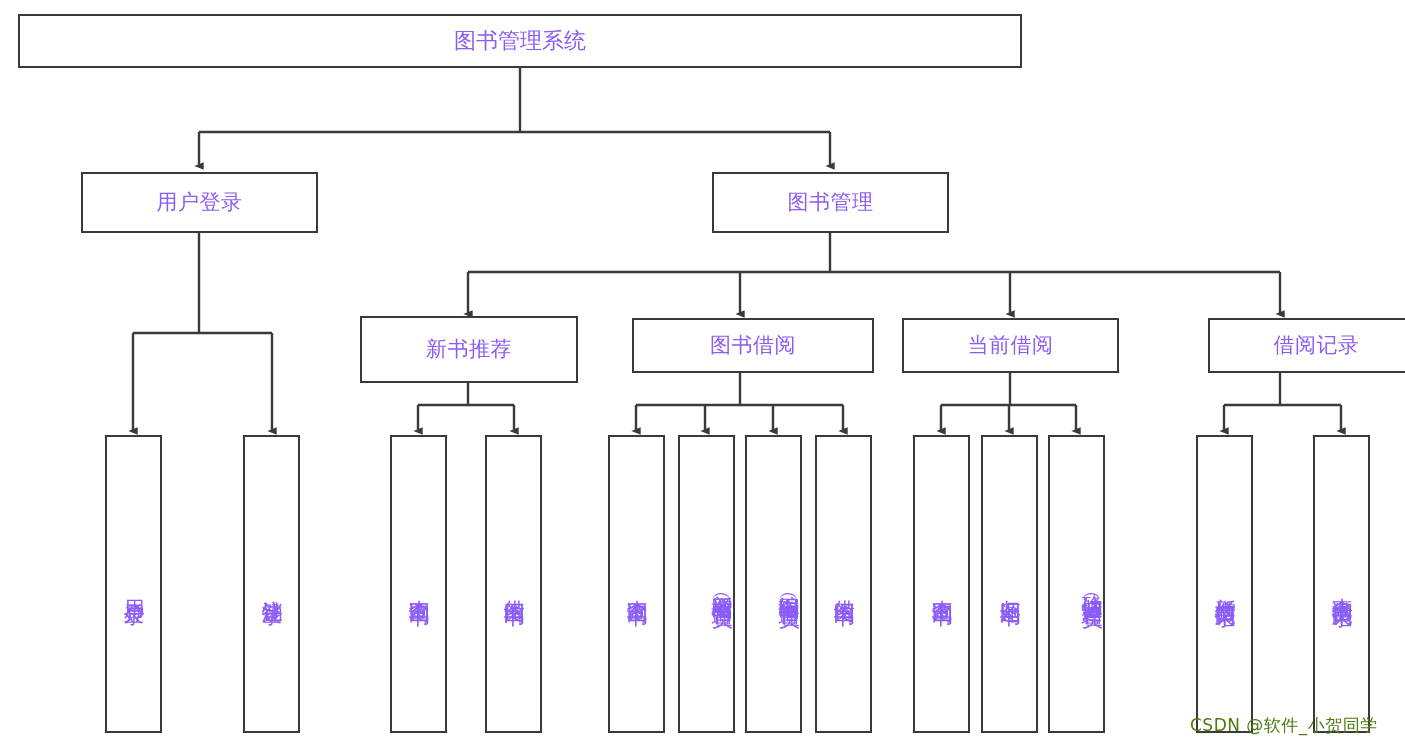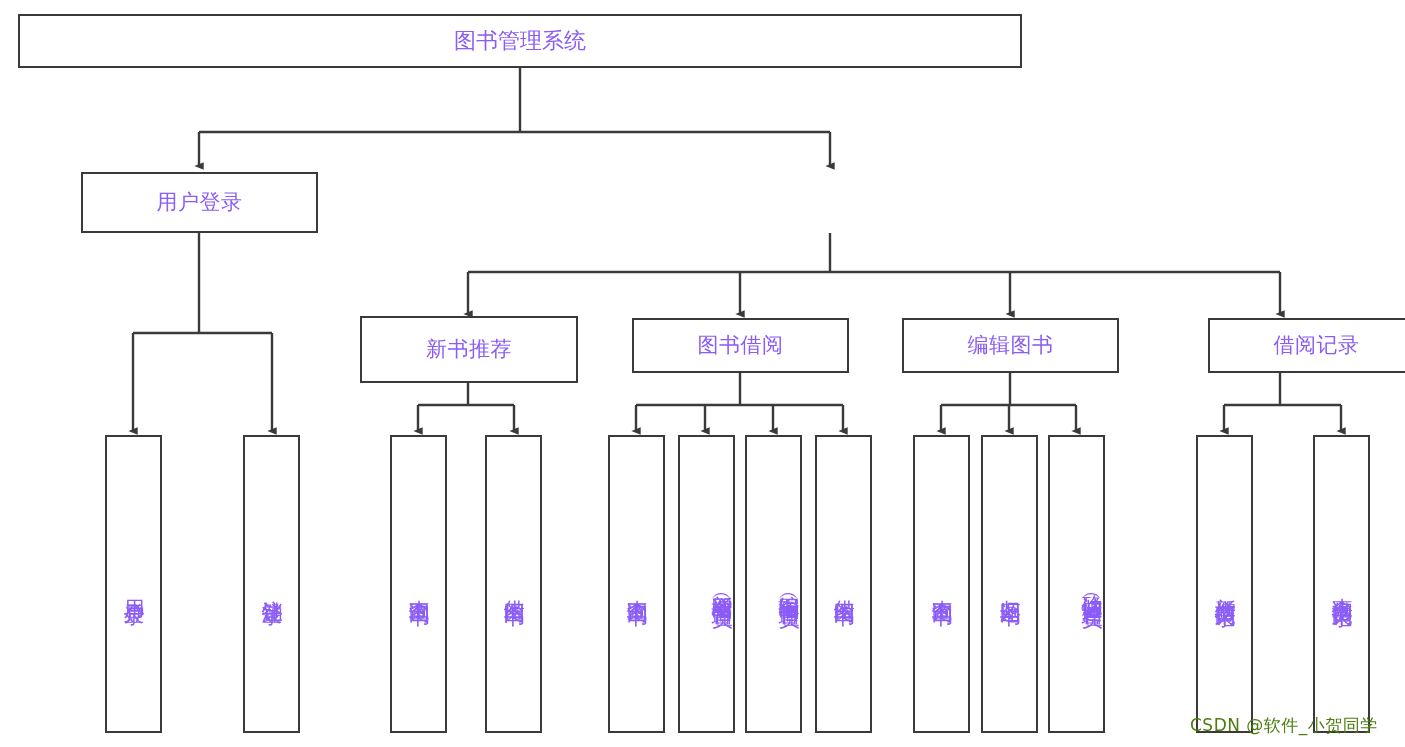--- a/index.html
+++ b/index.html
@@ -124,29 +124,32 @@
     </g>
   </svg>
 
   <div class="node node-root" style="left:18px; top:14px; width:1004px; height:54px;">
     <span>图书管理系统</span>
   </div>
 
   <div class="node node-h" style="left:81px; top:172px; width:237px; height:61px;">
     <span>用户登录</span>
   </div>
+  <div class="node node-h" style="left:712px; top:172px; width:237px; height:61px;">
+    <span>图书管理</span>
+  </div>
 
   <div class="node node-h" style="left:360px; top:316px; width:218px; height:67px;">
     <span>新书推荐</span>
   </div>
-  <div class="node node-h" style="left:632px; top:318px; width:217px; height:55px;">
+  <div class="node node-h" style="left:632px; top:318px; width:242px; height:55px;">
     <span>图书借阅</span>
   </div>
   <div class="node node-h" style="left:902px; top:318px; width:217px; height:55px;">
-    <span>编辑图书</span>
+    <span>当前借阅</span>
   </div>
   <div class="node node-h" style="left:1172px; top:318px; width:217px; height:55px;margin-left:36px;">
     <span>借阅记录</span>
   </div>
 
   <div class="node node-v v-mid" style="left:105px; top:435px; width:57px; height:298px;">
     <span>用户登录</span>
   </div>
   <div class="node node-v v-mid" style="left:243px; top:435px; width:57px; height:298px;">
     <span>注销登录</span>

